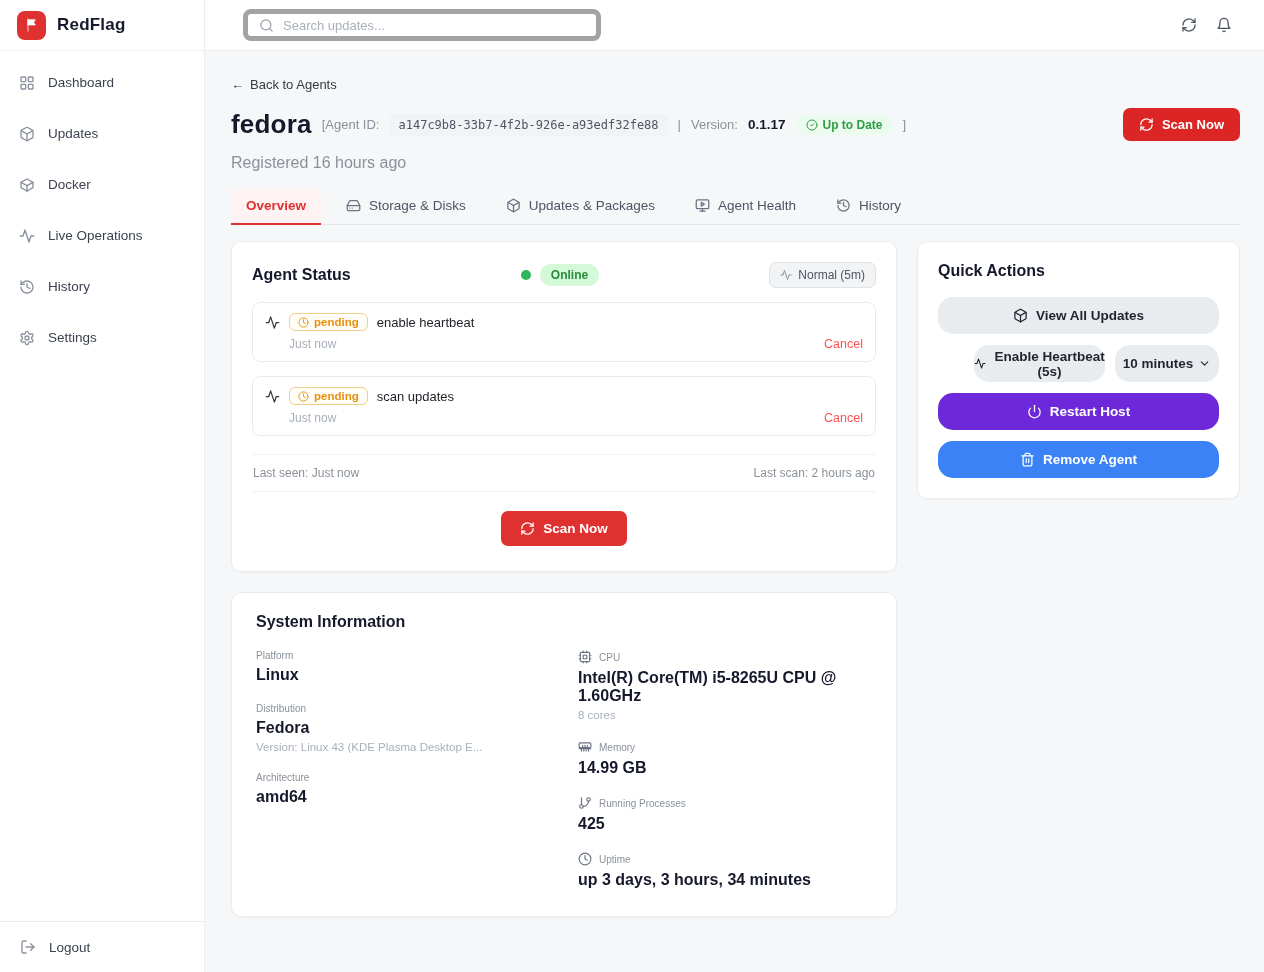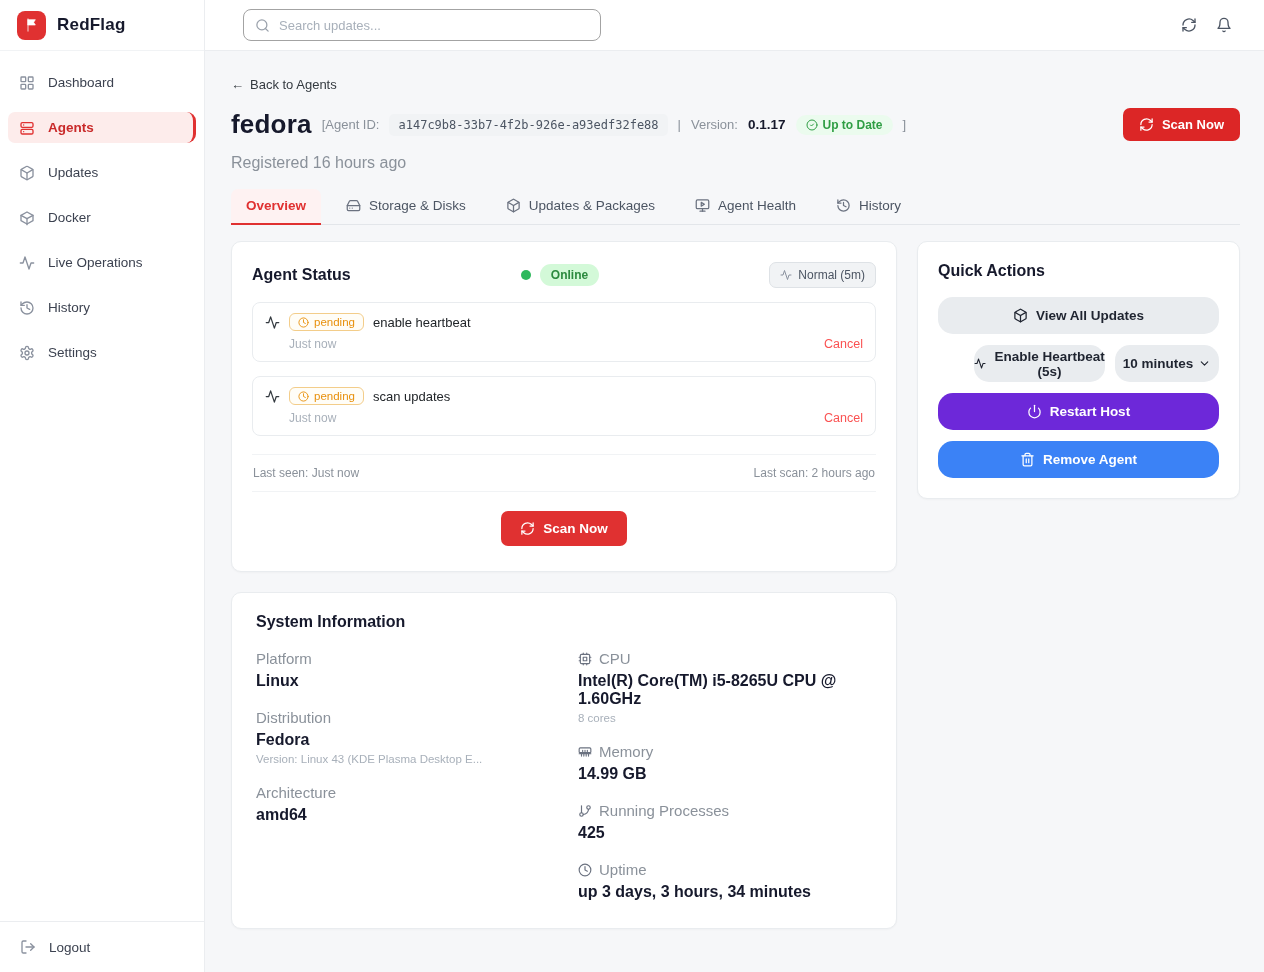--- a/index.html
+++ b/index.html
@@ -12,37 +12,37 @@
   svg.ic { fill:none; stroke:currentColor; stroke-width:2; stroke-linecap:round; stroke-linejoin:round; display:block; }
 
   
   .sidebar { position:absolute; left:0; top:0; bottom:0; width:205px; background:#fff;
     border-right:1px solid #ebedf0; display:flex; flex-direction:column; z-index:2; }
   .logo-row { height:51px; display:flex; align-items:center; gap:11px; padding:0 17px;
     border-bottom:1px solid #f1f3f5; flex:none; }
   .logo-badge { width:29px; height:29px; border-radius:8px; background:#e03131;
     display:flex; align-items:center; justify-content:center; flex:none; }
   .brand-name { font-size:17px; font-weight:700; color:#16192c; letter-spacing:.2px; }
-  .nav { padding:16px 8px 0; display:flex; flex-direction:column; gap:14px; }
+  .nav { padding:16px 8px 0; display:flex; flex-direction:column; gap:20px; }
   .nav-item { display:flex; align-items:center; gap:13px; height:31px; padding:0 11px;
     border-radius:7px; font-size:13.5px; font-weight:500; color:#3c4250; cursor:pointer; }
   .nav-item .nico { color:#8a919e; width:16px; height:16px; flex:none; }
   .nav-item.active { background:#fdeceb; color:#c92a2a; border-right:3px solid #e03131;
     border-top-right-radius:9px; border-bottom-right-radius:9px; font-weight:600; }
   .nav-item.active .nico { color:#e03131; }
   .side-spacer { flex:1; }
   .logout-row { border-top:1px solid #ebedf0; display:flex; align-items:center; gap:13px;
     padding:17px 20px; font-size:13.5px; font-weight:500; color:#3c4250; cursor:pointer; }
   .logout-row .nico { color:#8a919e; width:16px; height:16px; }
 
   
   .topbar { position:absolute; left:205px; right:0; top:0; height:51px; background:#fff;
     border-bottom:1px solid #ebedf0; display:flex; align-items:center; justify-content:space-between;
     padding:0 32px 0 38px; z-index:1; }
-  .searchbox { width:358px; height:32px; border:1px solid #a3a3a3; border-radius:8px;
+  .searchbox { width:358px; height:32px; border:5px solid #a3a3a3; border-radius:8px;
     display:flex; align-items:center; gap:9px; padding:0 11px; background:#fff; }
   .searchbox .sico { color:#9aa1ab; width:15px; height:15px; flex:none; }
   .searchbox input { border:none; outline:none; flex:1; font-size:13px; color:#343a40;
     font-family:"Liberation Sans", sans-serif; background:transparent; }
   .searchbox input::placeholder { color:#a8b0ba; }
   .topbar-icons { display:flex; align-items:center; gap:19px; color:#4c5563; }
   .tb-icon { width:16px; height:16px; cursor:pointer; }
 
   
   .main { position:absolute; left:205px; right:0; top:51px; bottom:0; overflow:hidden;
@@ -85,21 +85,21 @@
   .status-dot { width:10px; height:10px; border-radius:50%; background:#2eb85c; }
   .online-pill { background:#d3f9d8; color:#2b8a3e; font-size:12px; font-weight:600;
     border-radius:999px; padding:4px 11px; }
   .normal-pill { display:flex; align-items:center; gap:6px; background:#f1f3f5; border:1px solid #dee2e6;
     border-radius:7px; padding:5px 10px; font-size:12px; color:#4c5563; cursor:pointer; }
   .normal-pill .nico { width:12px; height:12px; color:#8a919e; }
   .pending-row { border:1px solid #e9ecef; border-radius:8px; padding:10px 12px; margin-top:14px; }
   .pr-line1 { display:flex; align-items:center; gap:9px; }
   .pr-line1 .aico { width:15px; height:15px; color:#343a40; flex:none; }
   .pending-badge { display:inline-flex; align-items:center; gap:5px; border:1px solid #f3cd8a;
-    color:#e8900c; background:#fffdf7; font-size:11.5px; font-weight:400; border-radius:6px; padding:2px 8px; }
+    color:#e8900c; background:#fffdf7; font-size:11.5px; font-weight:700; border-radius:6px; padding:2px 8px; }
   .pending-badge .cico { width:11px; height:11px; }
   .pr-action { font-size:13px; color:#212529; font-weight:500; }
   .pr-line2 { display:flex; justify-content:space-between; margin-top:6px; padding-left:24px; }
   .pr-time { font-size:12px; color:#a8b0ba; }
   .pr-cancel { font-size:12.5px; color:#fa5252; cursor:pointer; }
   .as-meta { display:flex; justify-content:space-between; font-size:12px; color:#8a919a;
     border-top:1px solid #f1f3f5; border-bottom:1px solid #f1f3f5; padding:11px 1px; margin-top:18px; }
   .as-scan-wrap { display:flex; justify-content:center; padding:19px 0 5px; }
   .scan-card { background:#e03131; color:#fff; font-size:13.5px; font-weight:600; border-radius:7px;
     padding:10px 19px; }
@@ -111,21 +111,21 @@
   .qa-gray { background:#e9ecef; color:#1f2430; }
   .qa-orange { background:#6d28d9; color:#fff; }
   .qa-red { background:#3b82f6; color:#fff; }
   .qa-flex { flex:1; }
   .qa-drop { width:104px; flex:none; gap:5px; font-weight:600; }
   .bico { width:15px; height:15px; }
 
   
   .si-grid { display:grid; grid-template-columns:322px 1fr; margin-top:19px; }
   .sfield { margin-bottom:19px; }
-  .sfield .lab { font-size:15px; color:#8a919a; margin-bottom:5px; display:flex; align-items:center; gap:7px; }
+  .sfield .lab { font-size:10px; color:#8a919a; margin-bottom:5px; display:flex; align-items:center; gap:7px; }
   .sfield .lab .lico { width:14px; height:14px; color:#6b7280; }
   .sfield .val { font-size:16px; font-weight:700; color:#16192c; }
   .sfield .sub { font-size:11.5px; color:#a8b0ba; margin-top:4px; }
   .progress-track { width:100%; height:8px; border-radius:99px; background:#e9ecef; margin-top:9px; overflow:hidden; }
   .progress-fill { height:100%; border-radius:99px; background:#2563eb; }
 </style>
 </head>
 <body>
 
 <aside class="sidebar">
@@ -141,28 +141,20 @@
 
   <nav class="nav">
     <div class="nav-item">
       <svg class="ic nico" viewBox="0 0 24 24">
           <rect x="3" y="3" width="7" height="7" rx="1"></rect>
           <rect x="14" y="3" width="7" height="7" rx="1"></rect>
           <rect x="14" y="14" width="7" height="7" rx="1"></rect>
           <rect x="3" y="14" width="7" height="7" rx="1"></rect>
         </svg>
       <span>Dashboard</span>
-    </div>
-    <div class="nav-item active">
-      <svg class="ic nico" viewBox="0 0 24 24">
-          <rect x="3" y="4" width="18" height="7" rx="2"></rect>
-          <rect x="3" y="14" width="18" height="7" rx="2"></rect>
-          <path d="M7 7.5h.01M7 17.5h.01"></path>
-        </svg>
-      <span>Agents</span>
     </div>
     <div class="nav-item">
       <svg class="ic nico" viewBox="0 0 24 24">
           <path d="M21 16V8a2 2 0 0 0-1-1.73l-7-4a2 2 0 0 0-2 0l-7 4A2 2 0 0 0 3 8v8a2 2 0 0 0 1 1.73l7 4a2 2 0 0 0 2 0l7-4A2 2 0 0 0 21 16z"></path>
           <path d="m3.3 7 8.7 5 8.7-5"></path>
           <path d="M12 22V12"></path>
         </svg>
       <span>Updates</span>
     </div>
     <div class="nav-item">

